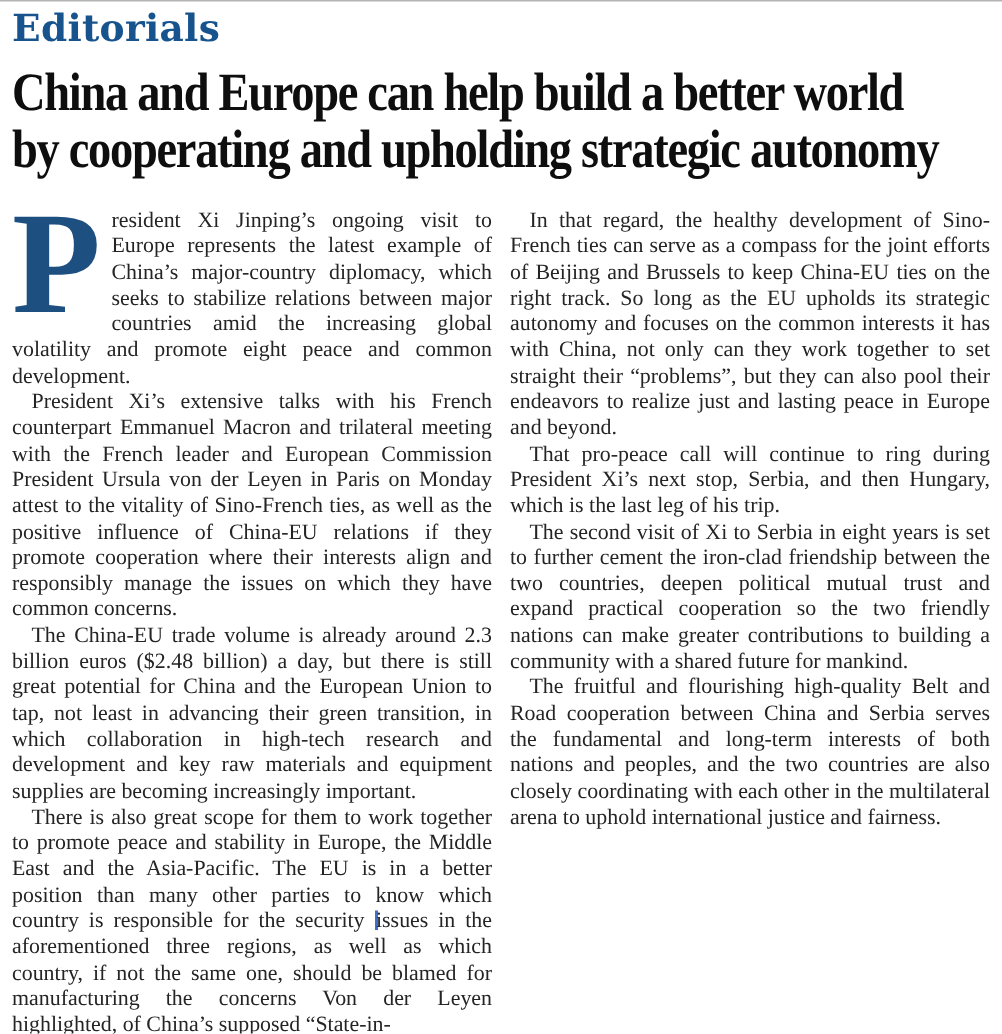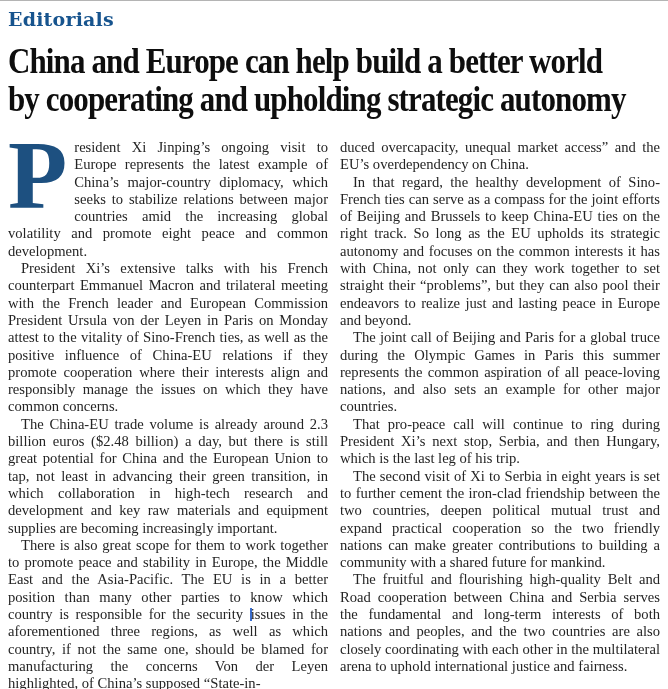--- a/index.html
+++ b/index.html
@@ -18,21 +18,21 @@
     border-top: 1px solid #b4b4b4;
     width: 668px;
     height: 0;
   }
   .masthead {
     padding: 7px 8px 0 8px;
   }
   .section-label {
     font-family: "DejaVu Serif", serif;
     font-weight: bold;
-    font-size: 19px;
+    font-size: 25px;
     line-height: 22px;
     color: #17548e;
     letter-spacing: 0.2px;
   }
   .headline {
     padding: 12px 8px 0 8px;
   }
   .headline-line {
     font-family: "Liberation Serif", serif;
     font-weight: bold;
@@ -97,21 +97,19 @@
 <div class="columns">
 
   <div class="col">
     <p><span class="dropcap">P</span><span>resident Xi Jinping’s ongoing visit to Europe represents the latest example of China’s major-country diplomacy, which seeks to stabilize relations between major countries amid the increasing global volatility and promote eight peace and common development.</span></p>
     <p class="indent">President Xi’s extensive talks with his French counterpart Emmanuel Macron and trilateral meeting with the French leader and European Commission President Ursula von der Leyen in Paris on Monday attest to the vitality of Sino-French ties, as well as the positive influence of China-EU relations if they promote cooperation where their interests align and responsibly manage the issues on which they have common concerns.</p>
     <p class="indent">The China-EU trade volume is already around 2.3 billion euros ($2.48 billion) a day, but there is still great potential for China and the European Union to tap, not least in advancing their green transition, in which collaboration in high-tech research and development and key raw materials and equipment supplies are becoming increasingly important.</p>
     <p class="indent"><span>There is also great scope for them to work together to promote peace and stability in Europe, the Middle East and the Asia-Pacific. The EU is in a better position than many other parties to know which country is responsible for the security </span><span class="text-caret"></span><span>issues in the aforementioned three regions, as well as which country, if not the same one, should be blamed for manufacturing the concerns Von der Leyen highlighted, of China’s supposed “State-in-</span></p>
   </div>
 
   <div class="col">
-    <p>duced overcapacity, unequal market access” and the EU’s overdependency on China.</p>
     <p class="indent">In that regard, the healthy development of Sino-French ties can serve as a compass for the joint efforts of Beijing and Brussels to keep China-EU ties on the right track. So long as the EU upholds its strategic autonomy and focuses on the common interests it has with China, not only can they work together to set straight their “problems”, but they can also pool their endeavors to realize just and lasting peace in Europe and beyond.</p>
-    <p class="indent">The joint call of Beijing and Paris for a global truce during the Olympic Games in Paris this summer represents the common aspiration of all peace-loving nations, and also sets an example for other major countries.</p>
     <p class="indent">That pro-peace call will continue to ring during President Xi’s next stop, Serbia, and then Hungary, which is the last leg of his trip.</p>
     <p class="indent">The second visit of Xi to Serbia in eight years is set to further cement the iron-clad friendship between the two countries, deepen political mutual trust and expand practical cooperation so the two friendly nations can make greater contributions to building a community with a shared future for mankind.</p>
     <p class="indent">The fruitful and flourishing high-quality Belt and Road cooperation between China and Serbia serves the fundamental and long-term interests of both nations and peoples, and the two countries are also closely coordinating with each other in the multilateral arena to uphold international justice and fairness.</p>
   </div>
 
 </div>
 
 </body></html>

